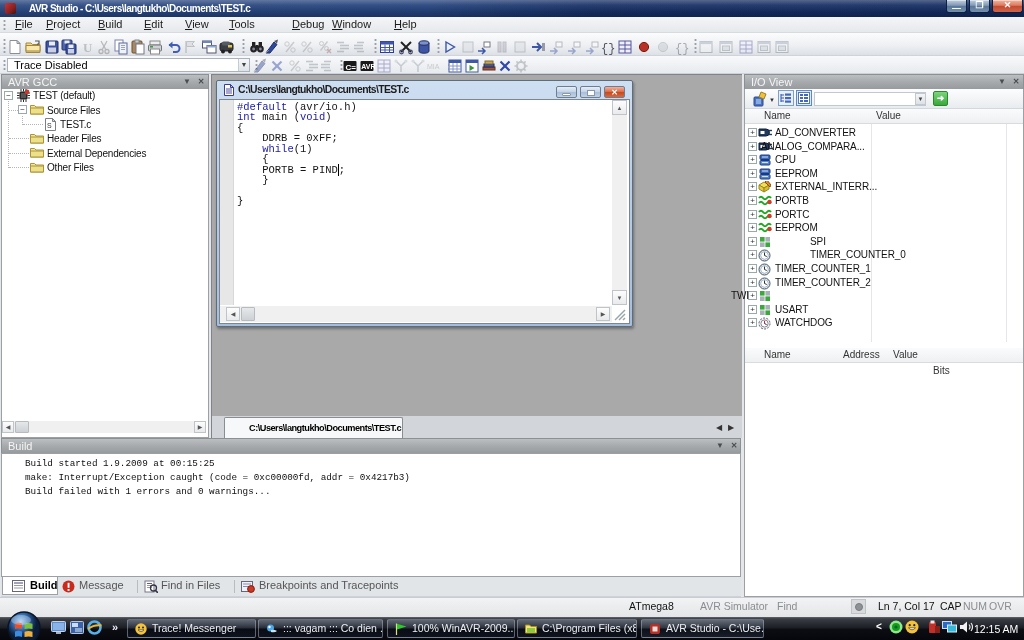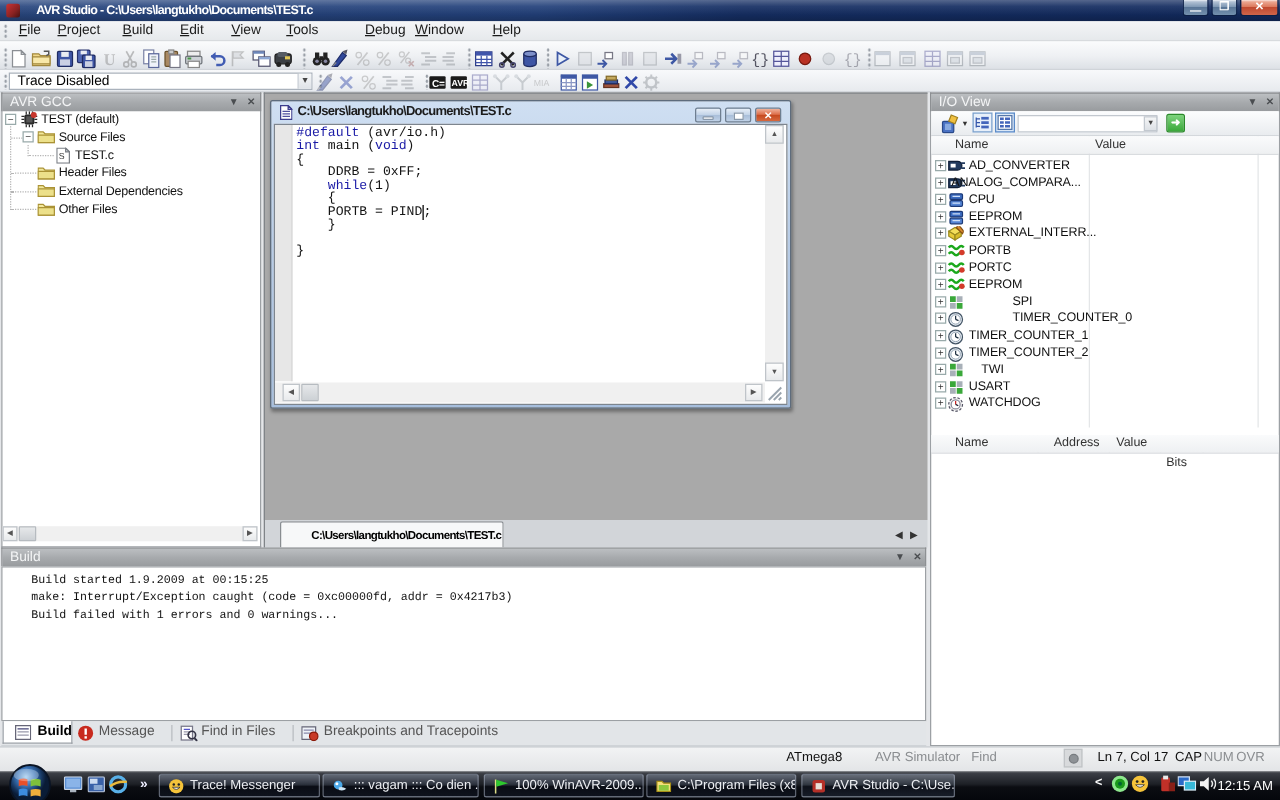--- a/index.html
+++ b/index.html
@@ -712,21 +712,21 @@
     <line x1="6.5" y1="6.5" x2="8.8" y2="7.5" stroke="#223344"></line>
   </svg>
 <div class="iorow" style="left:775px;top:276.6px">TIMER_COUNTER_2</div>
 <div class="pm" style="left:748px;top:291.2px">+</div>
 <svg class="a" style="left:759px;top:290.2px" width="12" height="12" viewBox="0 0 12 12">
     <rect x="1" y="1" width="4.6" height="4.6" fill="#3aa83a"></rect>
     <rect x="6.4" y="1" width="4.6" height="4.6" fill="#a8b0b8"></rect>
     <rect x="1" y="6.4" width="4.6" height="4.6" fill="#a8b0b8"></rect>
     <rect x="6.4" y="6.4" width="4.6" height="4.6" fill="#3aa83a"></rect>
   </svg>
-<div class="iorow" style="left:785px;top:290.2px">TWI</div>
+<div class="iorow" style="left:731px;top:290.2px">TWI</div>
 <div class="pm" style="left:748px;top:304.8px">+</div>
 <svg class="a" style="left:759px;top:303.8px" width="12" height="12" viewBox="0 0 12 12">
     <rect x="1" y="1" width="4.6" height="4.6" fill="#3aa83a"></rect>
     <rect x="6.4" y="1" width="4.6" height="4.6" fill="#a8b0b8"></rect>
     <rect x="1" y="6.4" width="4.6" height="4.6" fill="#a8b0b8"></rect>
     <rect x="6.4" y="6.4" width="4.6" height="4.6" fill="#3aa83a"></rect>
   </svg>
 <div class="iorow" style="left:775px;top:303.8px">USART</div>
 <div class="pm" style="left:748px;top:318.4px">+</div>
 <svg class="a" style="left:758px;top:317.4px" width="13" height="13" viewBox="0 0 13 13">

